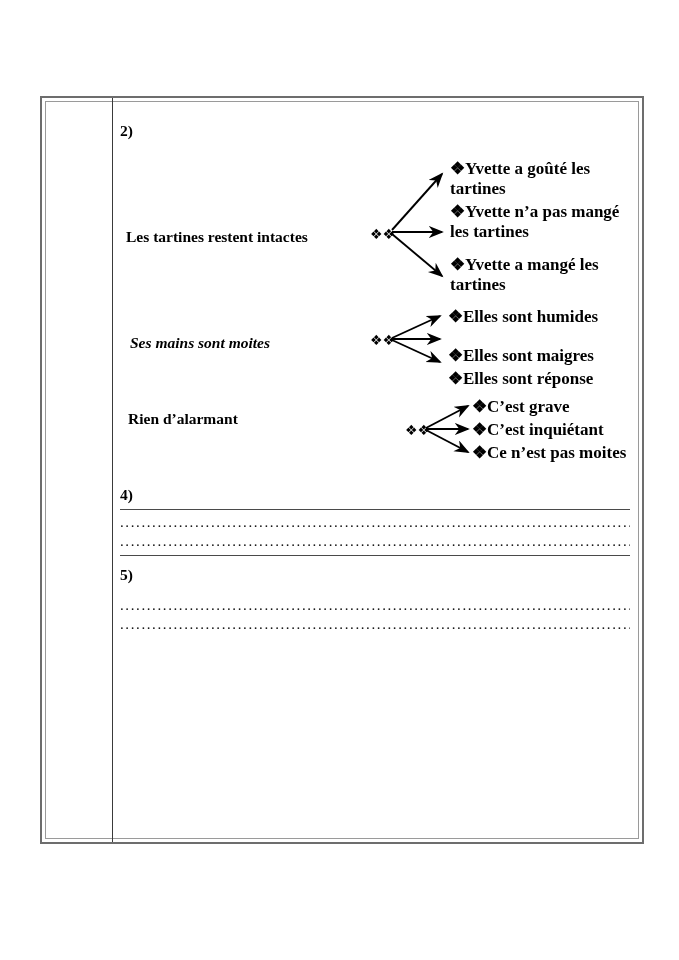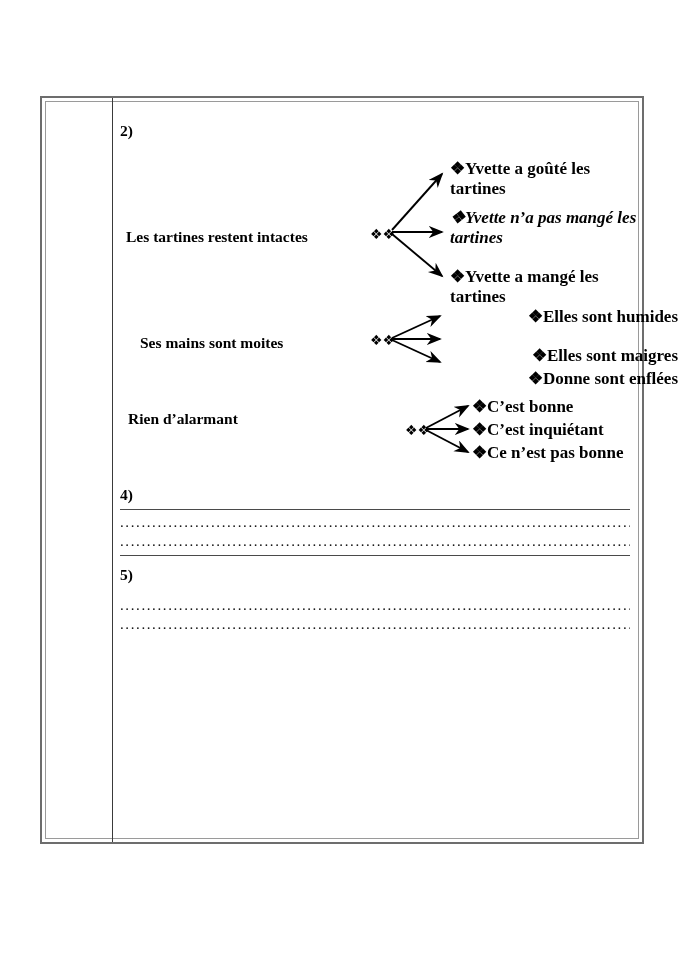--- a/index.html
+++ b/index.html
@@ -157,66 +157,66 @@
               <path d="M0,0 L8,3.2 L0,6.4 L2.4,3.2 z" fill="#000"></path>
             </marker>
           </defs>
           <line x1="0" y1="64" x2="50" y2="8" stroke="#000" stroke-width="1.9" marker-end="url(#ah1)"></line>
           <line x1="0" y1="66" x2="50" y2="66" stroke="#000" stroke-width="1.9" marker-end="url(#ah1)"></line>
           <line x1="0" y1="68" x2="50" y2="110" stroke="#000" stroke-width="1.9" marker-end="url(#ah1)"></line>
         </svg>
 
         <div class="opts" style="left:330px; top:14px; width:190px;">
           <span class="opt wrap"><span class="dingbat">❖</span><span>Yvette a goûté les tartines</span></span>
-          <span class="opt wrap" style="margin-top:8px;font-style:italic;"><span class="dingbat">❖</span><span>Yvette n’a pas mangé les tartines</span></span>
-          <span class="opt wrap" style="margin-top:18px;"><span class="dingbat">❖</span><span>Yvette a mangé les tartines</span></span>
+          <span class="opt wrap" style="margin-top:2px;"><span class="dingbat">❖</span><span>Yvette n’a pas mangé les tartines</span></span>
+          <span class="opt wrap" style="margin-top:12px;"><span class="dingbat">❖</span><span>Yvette a mangé les tartines</span></span>
         </div>
       </div>
 
       <div class="match-block" style="height:84px;">
-        <div class="stem" style="left:20px; top:24px;">Ses mains sont moites</div>
+        <div class="stem" style="left:10px; top:24px;font-style:italic;">Ses mains sont moites</div>
         <div class="bullet-marker" style="left:250px; top:24px;">❖❖</div>
 
         <svg class="arrows" style="left:272px; top:4px; width:60px; height:60px;">
           <defs>
             <marker id="ah2" markerWidth="9" markerHeight="9" refX="7" refY="3.2" orient="auto">
               <path d="M0,0 L8,3.2 L0,6.4 L2.4,3.2 z" fill="#000"></path>
             </marker>
           </defs>
           <line x1="0" y1="24" x2="48" y2="2" stroke="#000" stroke-width="1.9" marker-end="url(#ah2)"></line>
           <line x1="0" y1="25" x2="48" y2="25" stroke="#000" stroke-width="1.9" marker-end="url(#ah2)"></line>
           <line x1="0" y1="26" x2="48" y2="48" stroke="#000" stroke-width="1.9" marker-end="url(#ah2)"></line>
         </svg>
 
-        <div class="opts" style="left:328px; top:-4px; width:230px;text-align:right;">
+        <div class="opts" style="left:328px; top:-4px; width:230px;">
           <span class="opt"><span class="dingbat">❖</span><span>Elles sont humides</span></span>
           <span class="opt" style="margin-top:18px;"><span class="dingbat">❖</span><span>Elles sont maigres</span></span>
-          <span class="opt" style="margin-top:2px;"><span class="dingbat">❖</span><span>Donne sont enflées</span></span>
+          <span class="opt" style="margin-top:2px;"><span class="dingbat">❖</span><span>Elles sont réponse</span></span>
         </div>
       </div>
 
       <div class="match-block" style="height:86px;">
         <div class="stem" style="left:8px; top:12px;">Rien d’alarmant</div>
         <div class="bullet-marker" style="left:285px; top:26px;">❖❖</div>
 
         <svg class="arrows" style="left:306px; top:6px; width:52px; height:60px;">
           <defs>
             <marker id="ah3" markerWidth="9" markerHeight="9" refX="7" refY="3.2" orient="auto">
               <path d="M0,0 L8,3.2 L0,6.4 L2.4,3.2 z" fill="#000"></path>
             </marker>
           </defs>
           <line x1="0" y1="24" x2="42" y2="2" stroke="#000" stroke-width="1.9" marker-end="url(#ah3)"></line>
           <line x1="0" y1="25" x2="42" y2="25" stroke="#000" stroke-width="1.9" marker-end="url(#ah3)"></line>
           <line x1="0" y1="26" x2="42" y2="48" stroke="#000" stroke-width="1.9" marker-end="url(#ah3)"></line>
         </svg>
 
         <div class="opts" style="left:352px; top:-2px; width:220px;">
-          <span class="opt"><span class="dingbat">❖</span><span>C’est bonne</span></span>
+          <span class="opt"><span class="dingbat">❖</span><span>C’est grave</span></span>
           <span class="opt" style="margin-top:2px;"><span class="dingbat">❖</span><span>C’est inquiétant</span></span>
-          <span class="opt" style="margin-top:2px;"><span class="dingbat">❖</span><span>Ce n’est pas bonne</span></span>
+          <span class="opt" style="margin-top:2px;"><span class="dingbat">❖</span><span>Ce n’est pas moites</span></span>
         </div>
       </div>
 
       <div class="q-line" style="margin-top:2px;">
         <span class="q-num">4)</span>
       </div>
       <div class="rule" style="margin-top:5px;"></div>
       <div class="dots" style="margin-top:3px;">......................................................................................................................</div>
       <div class="dots">......................................................................................................................</div>
       <div class="rule" style="margin-top:4px;"></div>

